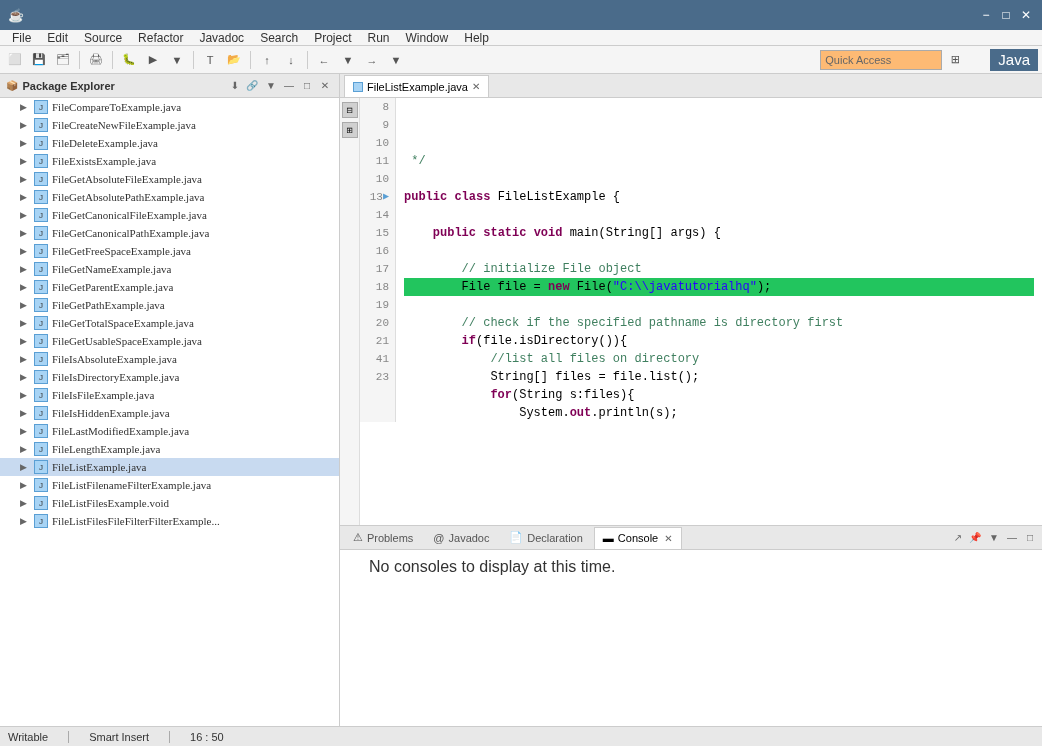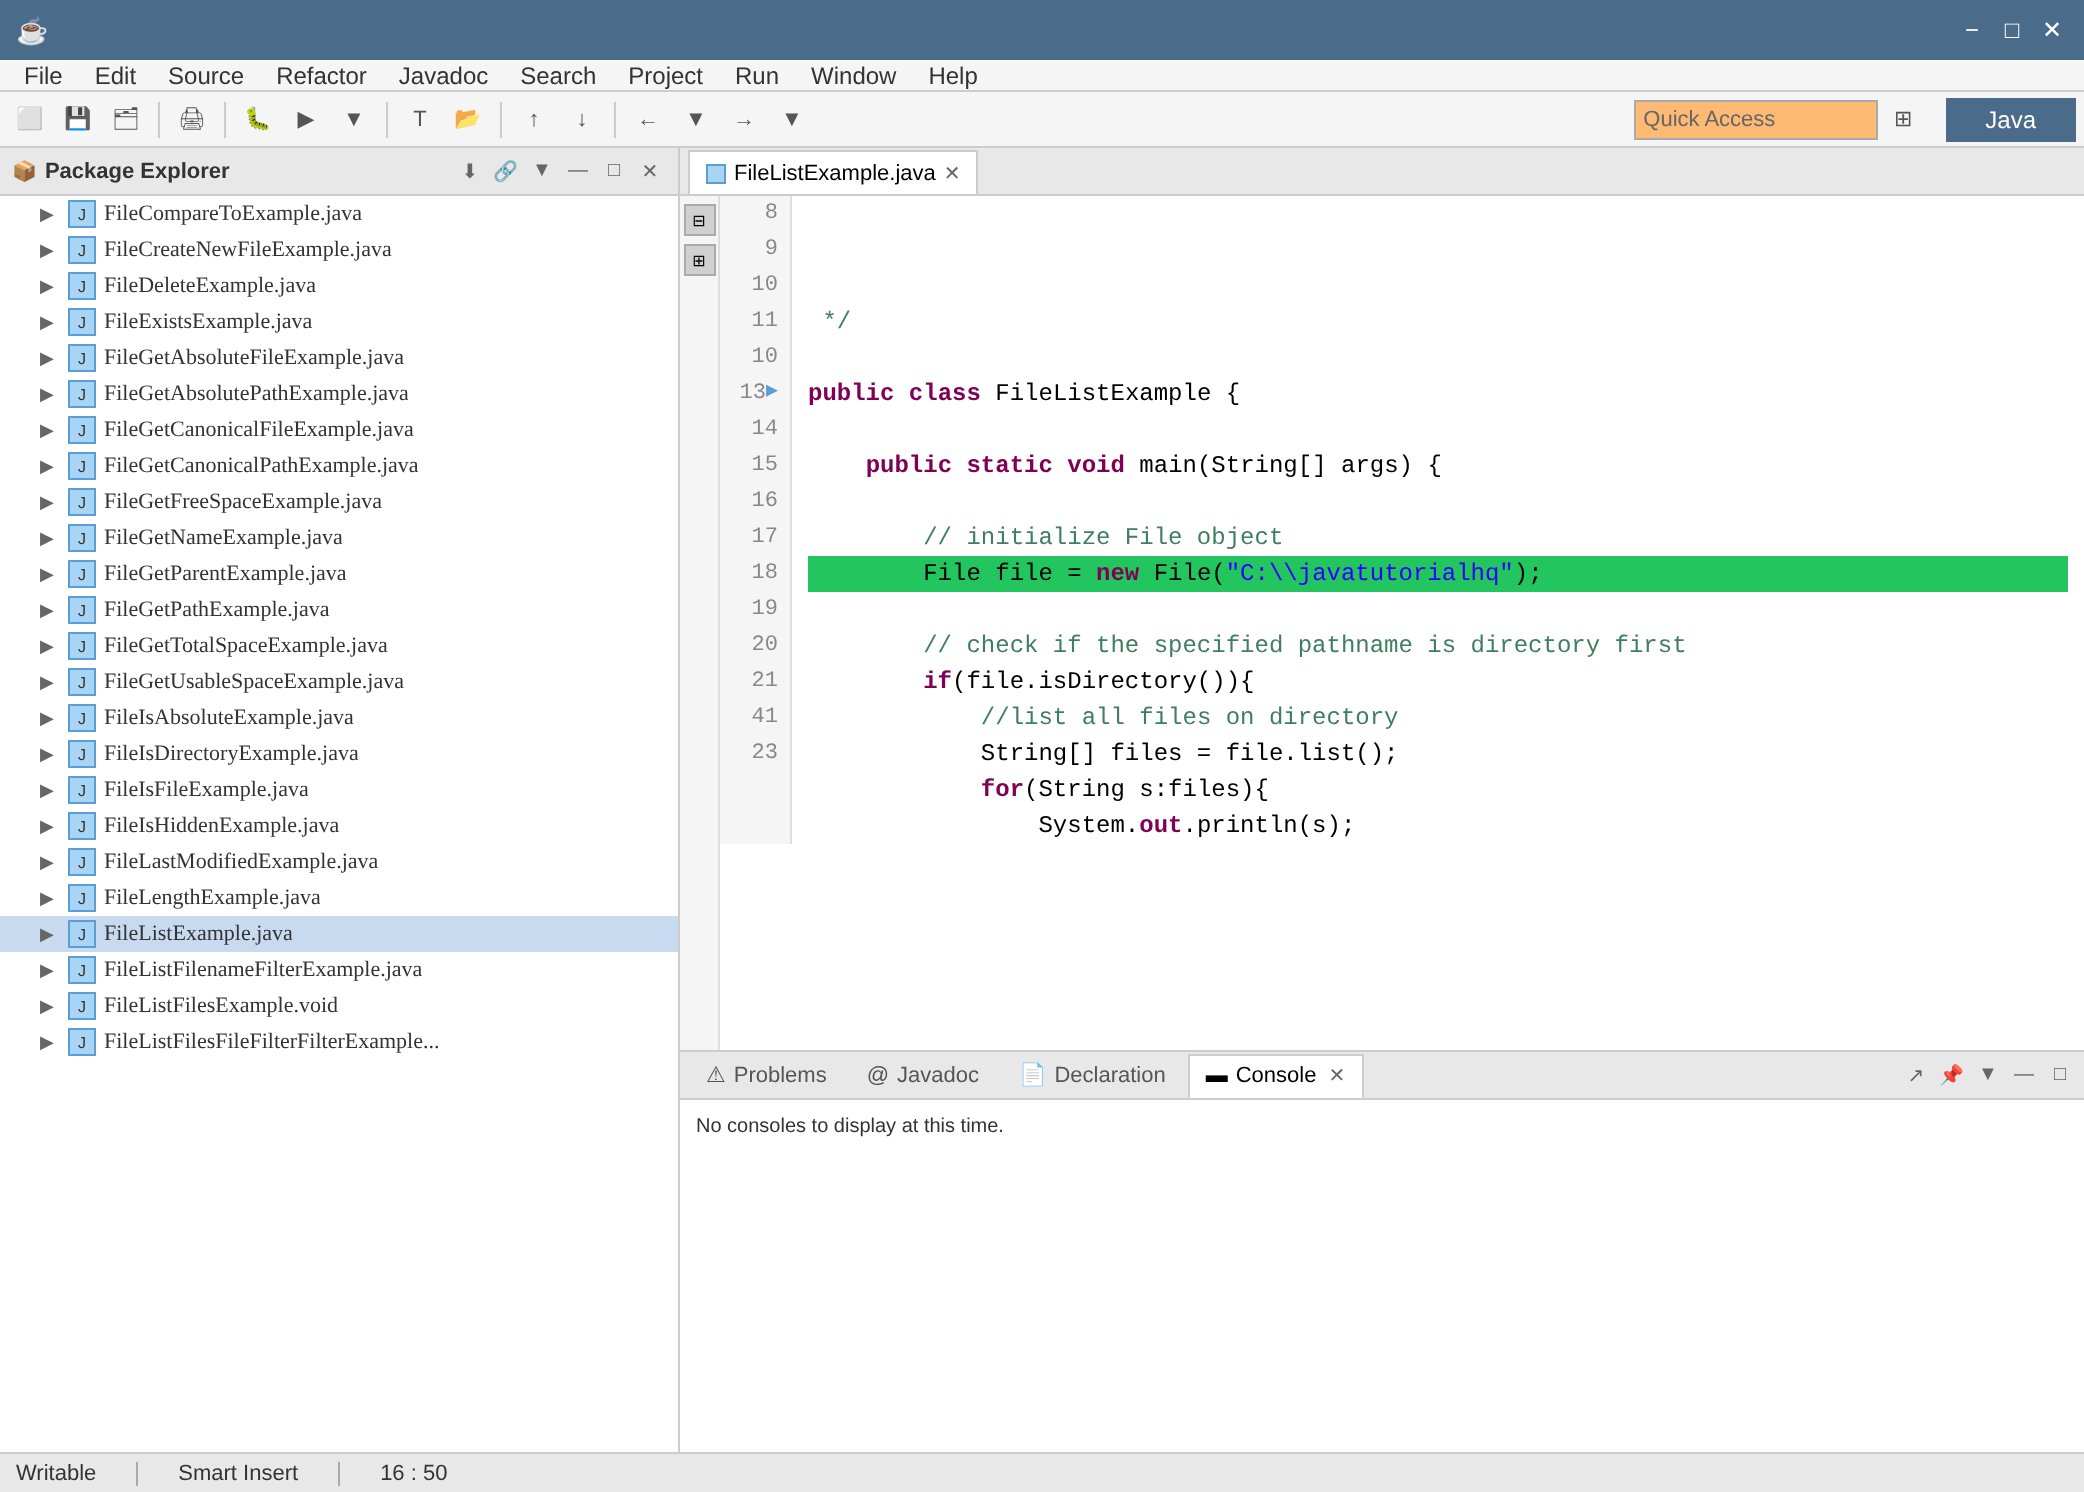--- a/index.html
+++ b/index.html
@@ -82,25 +82,25 @@
       padding: 0 4px;
       font-size: 11px;
       color: #666;
       display: flex;
       align-items: center;
     }
     .perspective-btn {
       background: #4a6b8a;
       color: white;
       border: none;
-      padding: 2px 20px;
-      font-size: 12px;
+      padding: 2px 8px;
+      font-size: 15px;
       cursor: pointer;
       height: 22px;
-      margin-left: 8px;
+      margin-left: 22px;
     }
 
     
     .main-area {
       display: flex;
       flex: 1;
       overflow: hidden;
     }
 
     
@@ -324,23 +324,24 @@
     .bottom-tab.active {
       background: white;
       border: 1px solid #ccc;
       border-bottom: none;
       color: #000;
     }
     .bottom-tab-controls { margin-left: auto; display: flex; gap: 2px; }
     .bottom-content {
       flex: 1;
       padding: 8px;
-      font-size: 10px;
+      font-size: 16px;
       color: #333;
       overflow: auto;
+      margin-left: 21px;
     }
 
     
     .status-bar {
       background: #e8e8e8;
       height: 20px;
       display: flex;
       align-items: center;
       padding: 0 8px;
       border-top: 1px solid #ccc;

